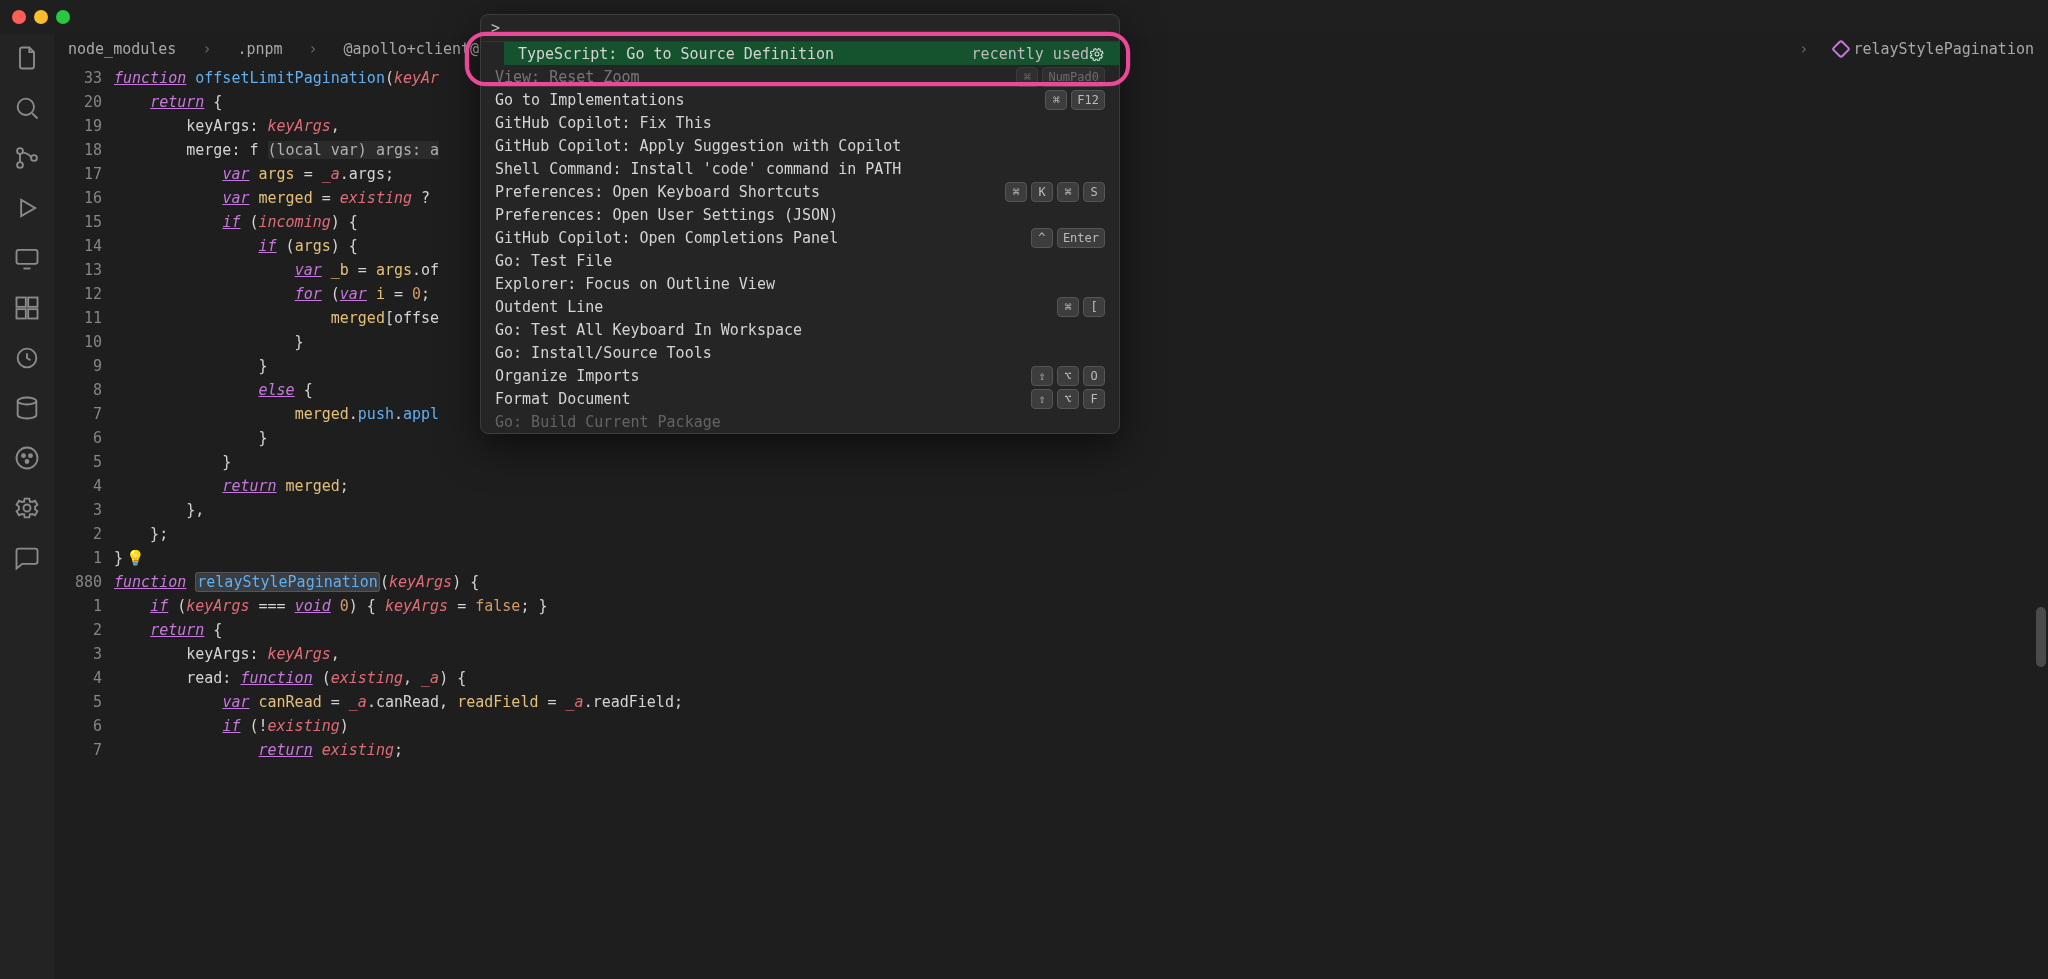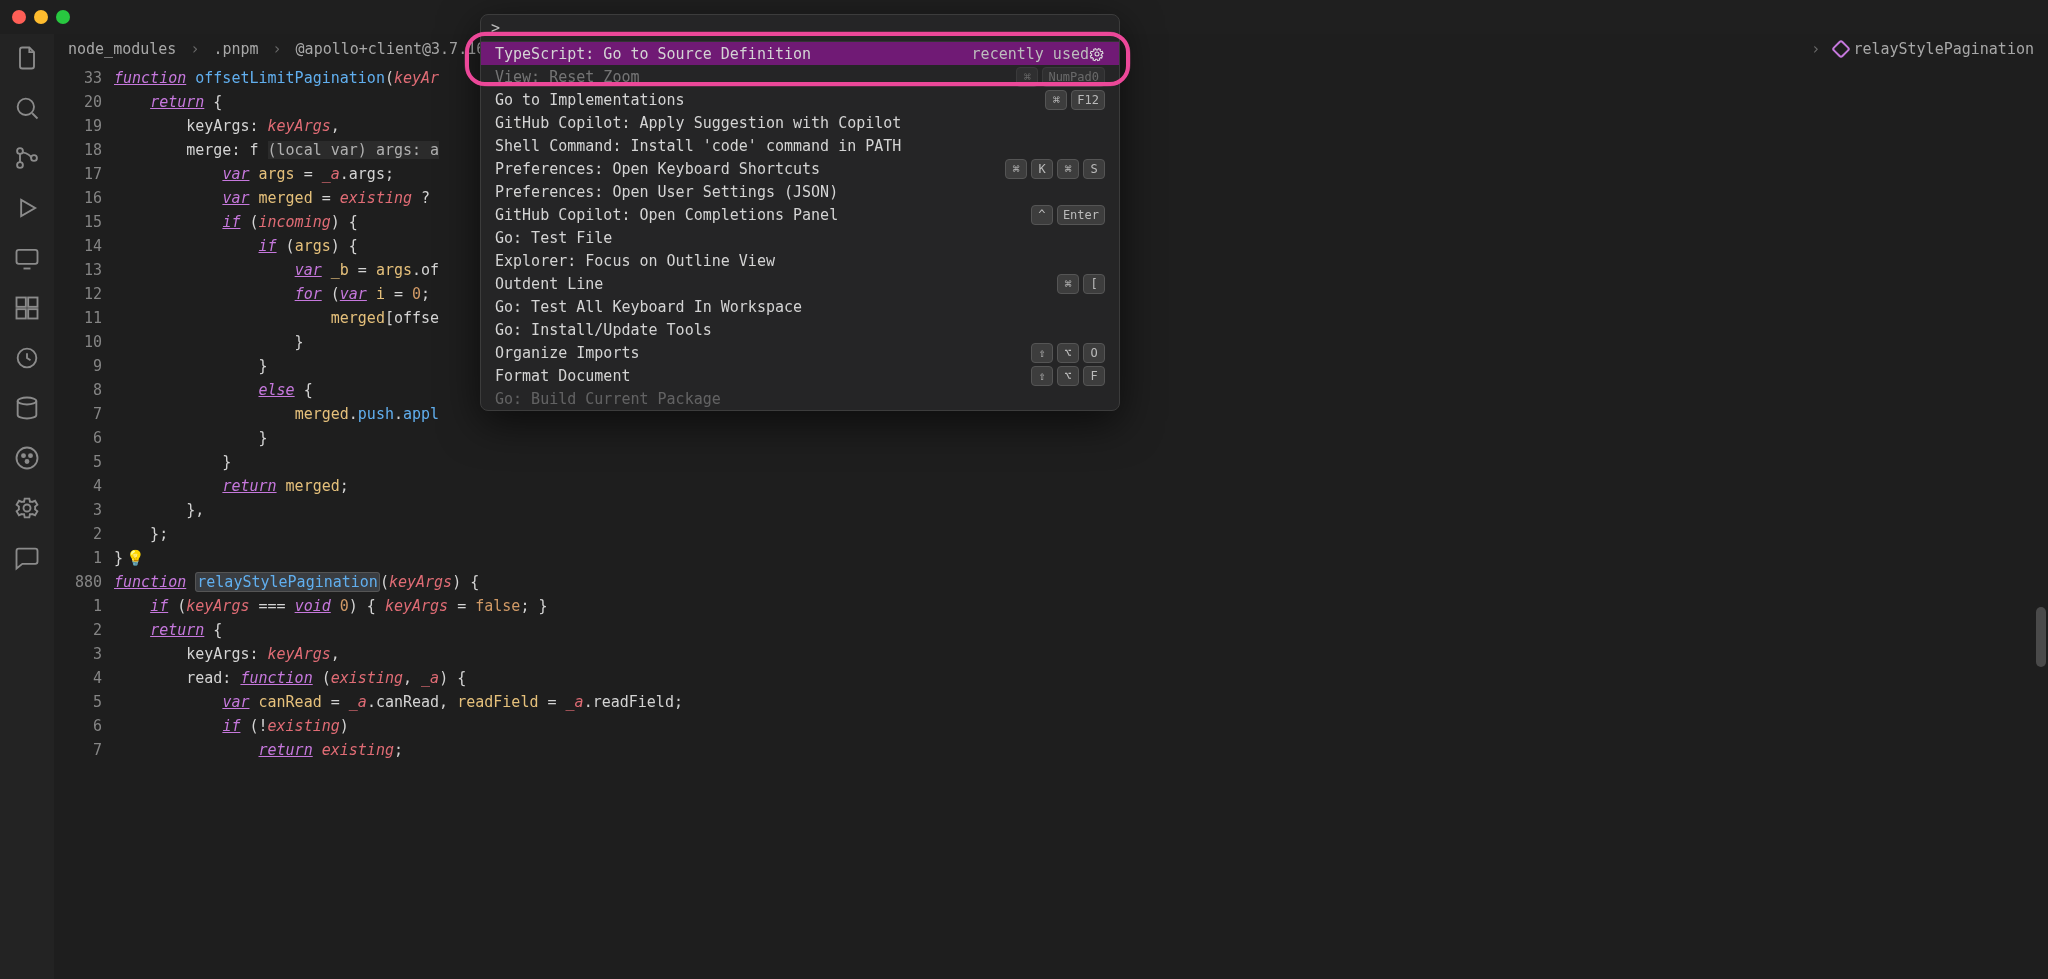--- a/index.html
+++ b/index.html
@@ -27,21 +27,21 @@
   .window{position:relative;width:100%;height:100%;display:flex;flex-direction:column;}
   .titlebar{height:34px;display:flex;align-items:center;padding:0 12px;background:#1f1f1f;justify-content:space-between;}
   .traffic{display:flex;gap:8px;align-items:center;}
   .dot{width:14px;height:14px;border-radius:50%;}
   .red{background:#ff5f57;} .yellow{background:#febc2e;} .green{background:#28c840;}
   .title-right{display:flex;gap:18px;align-items:center;opacity:.7;}
   .body{flex:1;display:flex;overflow:hidden;}
   .activity{width:54px;background:#232323;display:flex;flex-direction:column;align-items:center;padding-top:10px;gap:22px;}
   .activity svg{width:28px;height:28px;stroke:#8b8b8b;fill:none;stroke-width:1.6;}
   .main{flex:1;display:flex;flex-direction:column;overflow:hidden;}
-  .breadcrumb{display:flex;align-items:center;gap:14px;padding:6px 14px;color:#a8a8a8;font-size:14px;flex-wrap:wrap;}
+  .breadcrumb{display:flex;align-items:center;gap:26px;padding:6px 14px;color:#a8a8a8;font-size:14px;flex-wrap:wrap;}
   .breadcrumb .sep{opacity:.55;}
   .breadcrumb .sym{display:inline-flex;align-items:center;gap:5px;}
   .bc-icon{display:inline-block;width:14px;height:14px;border:2px solid #c678dd;border-radius:3px;transform:rotate(45deg);} 
   .editor{flex:1;display:flex;overflow:hidden;position:relative;}
   .gutter{width:60px;text-align:right;padding:2px 12px 0 0;color:var(--muted);user-select:none;}
   .gutter div{height:24px;line-height:24px;}
   .code{flex:1;padding-top:2px;white-space:pre;overflow:hidden;}
   .line{height:24px;line-height:24px;}
   .tok-kw{color:var(--keyword);font-style:italic;text-decoration:underline;}
   .tok-fn{color:var(--fn);}
@@ -55,21 +55,21 @@
   .palette-wrap{position:absolute;left:480px;top:14px;width:640px;z-index:50;}
   .palette-hilite{position:absolute;left:465px;top:32px;width:665px;height:54px;border:4px solid var(--accent);border-radius:20px;z-index:60;pointer-events:none;}
   .palette-hilite::before{content:"";position:absolute;inset:-3px -3px;border-radius:22px;box-shadow:0 0 0 2px rgba(236,72,153,.22);}
   .palette{background:#252526;border:1px solid #3c3c3c;border-radius:8px;box-shadow:0 12px 40px rgba(0,0,0,.6);overflow:hidden;}
   .palette-input{display:flex;align-items:center;padding:4px 10px;border-bottom:1px solid #333;}
   .palette-input span{color:#bbb;}
   .palette-list{max-height:410px;overflow:hidden;}
   .cmd{display:flex;align-items:center;justify-content:space-between;padding:4px 14px;height:23px;font-size:14px;}
   .cmd .label{white-space:nowrap;overflow:hidden;text-overflow:ellipsis;}
   .cmd .meta{display:flex;align-items:center;gap:0;color:#bbb;}
-  .cmd.selected{background:#701a75;}
+  .cmd.selected{background:#14532d;margin-left:23px;}
   .cmd.selected .meta-text{color:#bdbdbd;}
   .kbd{display:inline-flex;align-items:center;justify-content:center;min-width:22px;height:20px;padding:0 5px;border:1px solid var(--kbd-border);background:var(--kbd-bg);border-radius:4px;font-size:12px;}
   .kbdg{display:inline-flex;gap:4px;}
   .gear{width:16px;height:16px;stroke:#ddd;fill:none;stroke-width:1.6;}
   
   .vscrollbar{position:absolute;right:2px;top:0;width:10px;height:100%;}
   .vthumb{position:absolute;right:0;top:543px;width:10px;height:60px;background:#4a4a4a;border-radius:5px;}
 </style>
 </head>
 <body>
@@ -238,20 +238,24 @@
           <div class="cmd">
             <div class="label">Go to Implementations</div>
             <div class="meta">
               <span class="kbdg">
                 <span class="kbd">⌘</span>
                 <span class="kbd">F12</span>
               </span>
             </div>
           </div>
           <div class="cmd">
+            <div class="label">GitHub Copilot: Fix This</div>
+            <div class="meta"></div>
+          </div>
+          <div class="cmd">
             <div class="label">GitHub Copilot: Apply Suggestion with Copilot</div>
             <div class="meta"></div>
           </div>
           <div class="cmd">
             <div class="label">Shell Command: Install 'code' command in PATH</div>
             <div class="meta"></div>
           </div>
           <div class="cmd">
             <div class="label">Preferences: Open Keyboard Shortcuts</div>
             <div class="meta">
@@ -291,21 +295,21 @@
                 <span class="kbd">⌘</span>
                 <span class="kbd">[</span>
               </span>
             </div>
           </div>
           <div class="cmd">
             <div class="label">Go: Test All Keyboard In Workspace</div>
             <div class="meta"></div>
           </div>
           <div class="cmd">
-            <div class="label">Go: Install/Update Tools</div>
+            <div class="label">Go: Install/Source Tools</div>
             <div class="meta"></div>
           </div>
           <div class="cmd">
             <div class="label">Organize Imports</div>
             <div class="meta">
               <span class="kbdg">
                 <span class="kbd">⇧</span>
                 <span class="kbd">⌥</span>
                 <span class="kbd">O</span>
               </span>

